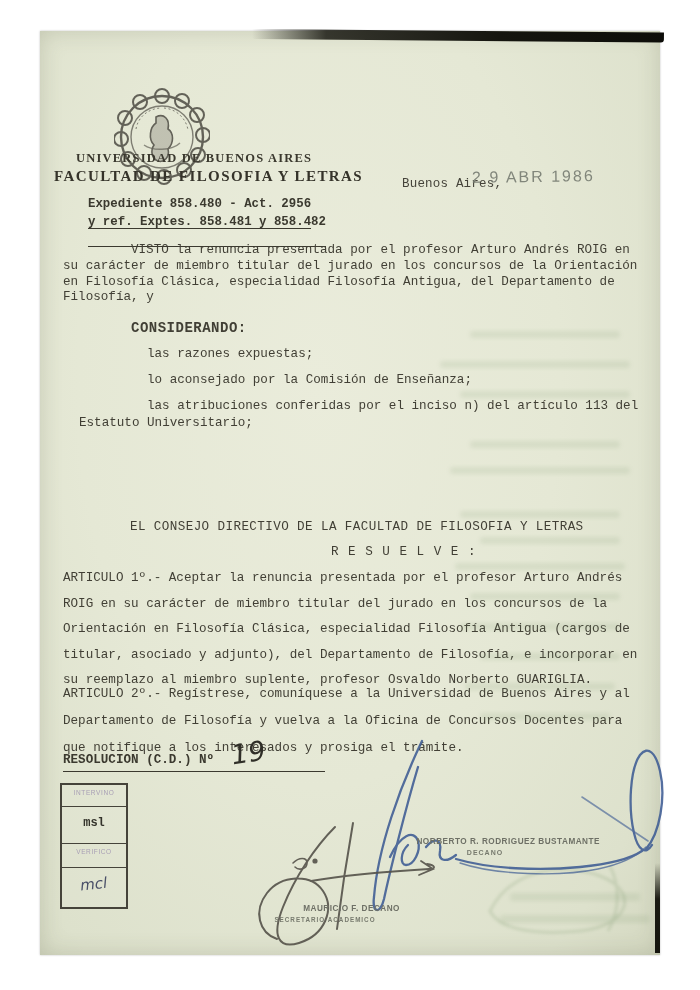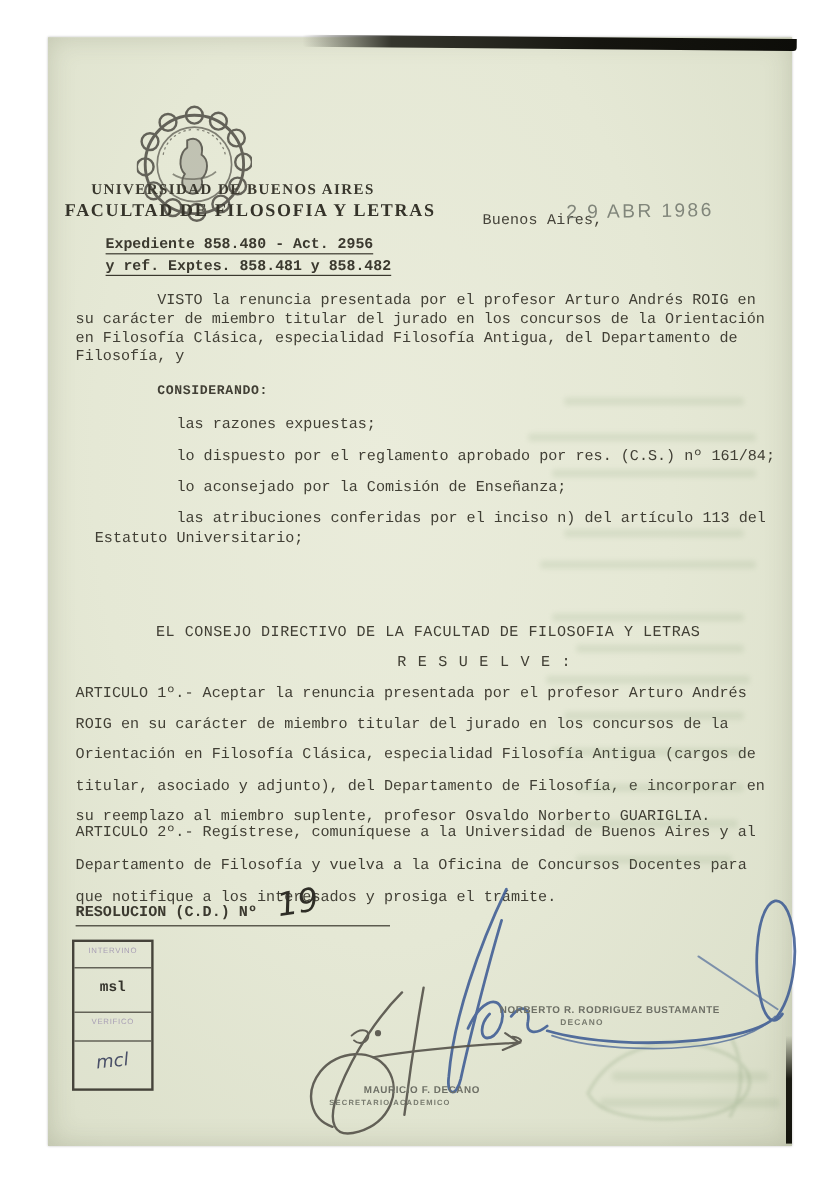--- a/index.html
+++ b/index.html
@@ -34,21 +34,21 @@
     font-family:"Liberation Serif", serif; font-weight:bold; font-size:15px;
     letter-spacing:1.4px; color:#35332a;
   }
   .citydate { font-size:12.5px; color:#45433a; }
   .datestamp {
     font-family:"Liberation Sans", sans-serif; font-size:16px; letter-spacing:2px;
     color:#777c72; transform:rotate(-0.8deg); opacity:.9;
   }
   .expline {
     font-size:12.4px; font-weight:bold; color:#3b392f;
-    border-bottom:1.6px solid #3b392f; padding-bottom:0; display:inline-block;
+    border-bottom:1.6px solid #3b392f; padding-bottom:17px; display:inline-block;
   }
   
   .para { font-size:12.6px; line-height:15.8px; color:#413f35; width:584px; }
   .indent { text-indent:68px; }
   .clist .item { font-size:12.6px; line-height:16.5px; color:#413f35; text-indent:68px; margin-bottom:9.5px; }
   .council { font-size:12.6px; letter-spacing:0.4px; color:#413f35; }
   .resuelve { font-size:12.6px; letter-spacing:1px; color:#413f35;margin-left:48px; }
   .artic { font-size:12.6px; line-height:25.5px; color:#413f35; width:588px; }
   .artic2 { line-height:27px; }
   .resol {
@@ -127,25 +127,24 @@
     <div class="abs datestamp" style="left:432px; top:137px;">2 9 ABR 1986</div>
     <div class="abs" style="left:48px; top:163px;">
       <span class="expline">Expediente 858.480 - Act. 2956</span>
     </div>
     <div class="abs" style="left:48px; top:181px;">
       <span class="expline">y ref. Exptes. 858.481 y 858.482</span>
     </div>
 
     <div class="abs para indent" style="left:23px; top:212px;">VISTO la renuncia presentada por el profesor Arturo Andrés ROIG en su carácter de miembro titular del jurado en los concursos de la Orientación en Filosofía Clásica, especialidad Filosofía Antigua, del Departamento de Filosofía, y</div>
 
-    <div class="abs type" style="left:91px; top:289px; font-size:11px; font-weight:bold; letter-spacing:.5px;">CONSIDERANDO:</div>
+    <div class="abs type" style="left:91px; top:289px; font-size:14px; font-weight:bold; letter-spacing:.5px;">CONSIDERANDO:</div>
 
     <div class="abs clist" style="left:39px; top:315px; width:584px;">
       <div class="item">las razones expuestas;</div>
-      <div class="item">lo dispuesto por el reglamento aprobado por res. (C.S.) nº 161/84;</div>
       <div class="item">lo aconsejado por la Comisión de Enseñanza;</div>
       <div class="item">las atribuciones conferidas por el inciso n) del artículo 113 del Estatuto Universitario;</div>
     </div>
 
     <div class="abs council" style="left:90px; top:489px;">EL CONSEJO DIRECTIVO DE LA FACULTAD DE FILOSOFIA Y LETRAS</div>
     <div class="abs resuelve" style="left:243px; top:514px;">R E S U E L V E :</div>
 
     <div class="abs artic" style="left:23px; top:535px;">ARTICULO 1º.- Aceptar la renuncia presentada por el profesor Arturo Andrés ROIG en su carácter de miembro titular del jurado en los concursos de la Orientación en Filosofía Clásica, especialidad Filosofía Antigua (cargos de titular, asociado y adjunto), del Departamento de Filosofía, e incorporar en su reemplazo al miembro suplente, profesor Osvaldo Norberto GUARIGLIA.</div>
     <div class="abs artic artic2" style="left:23px; top:650px;">ARTICULO 2º.- Regístrese, comuníquese a la Universidad de Buenos Aires y al Departamento de Filosofía y vuelva a la Oficina de Concursos Docentes para que notifique a los interesados y prosiga el trámite.</div>
 

